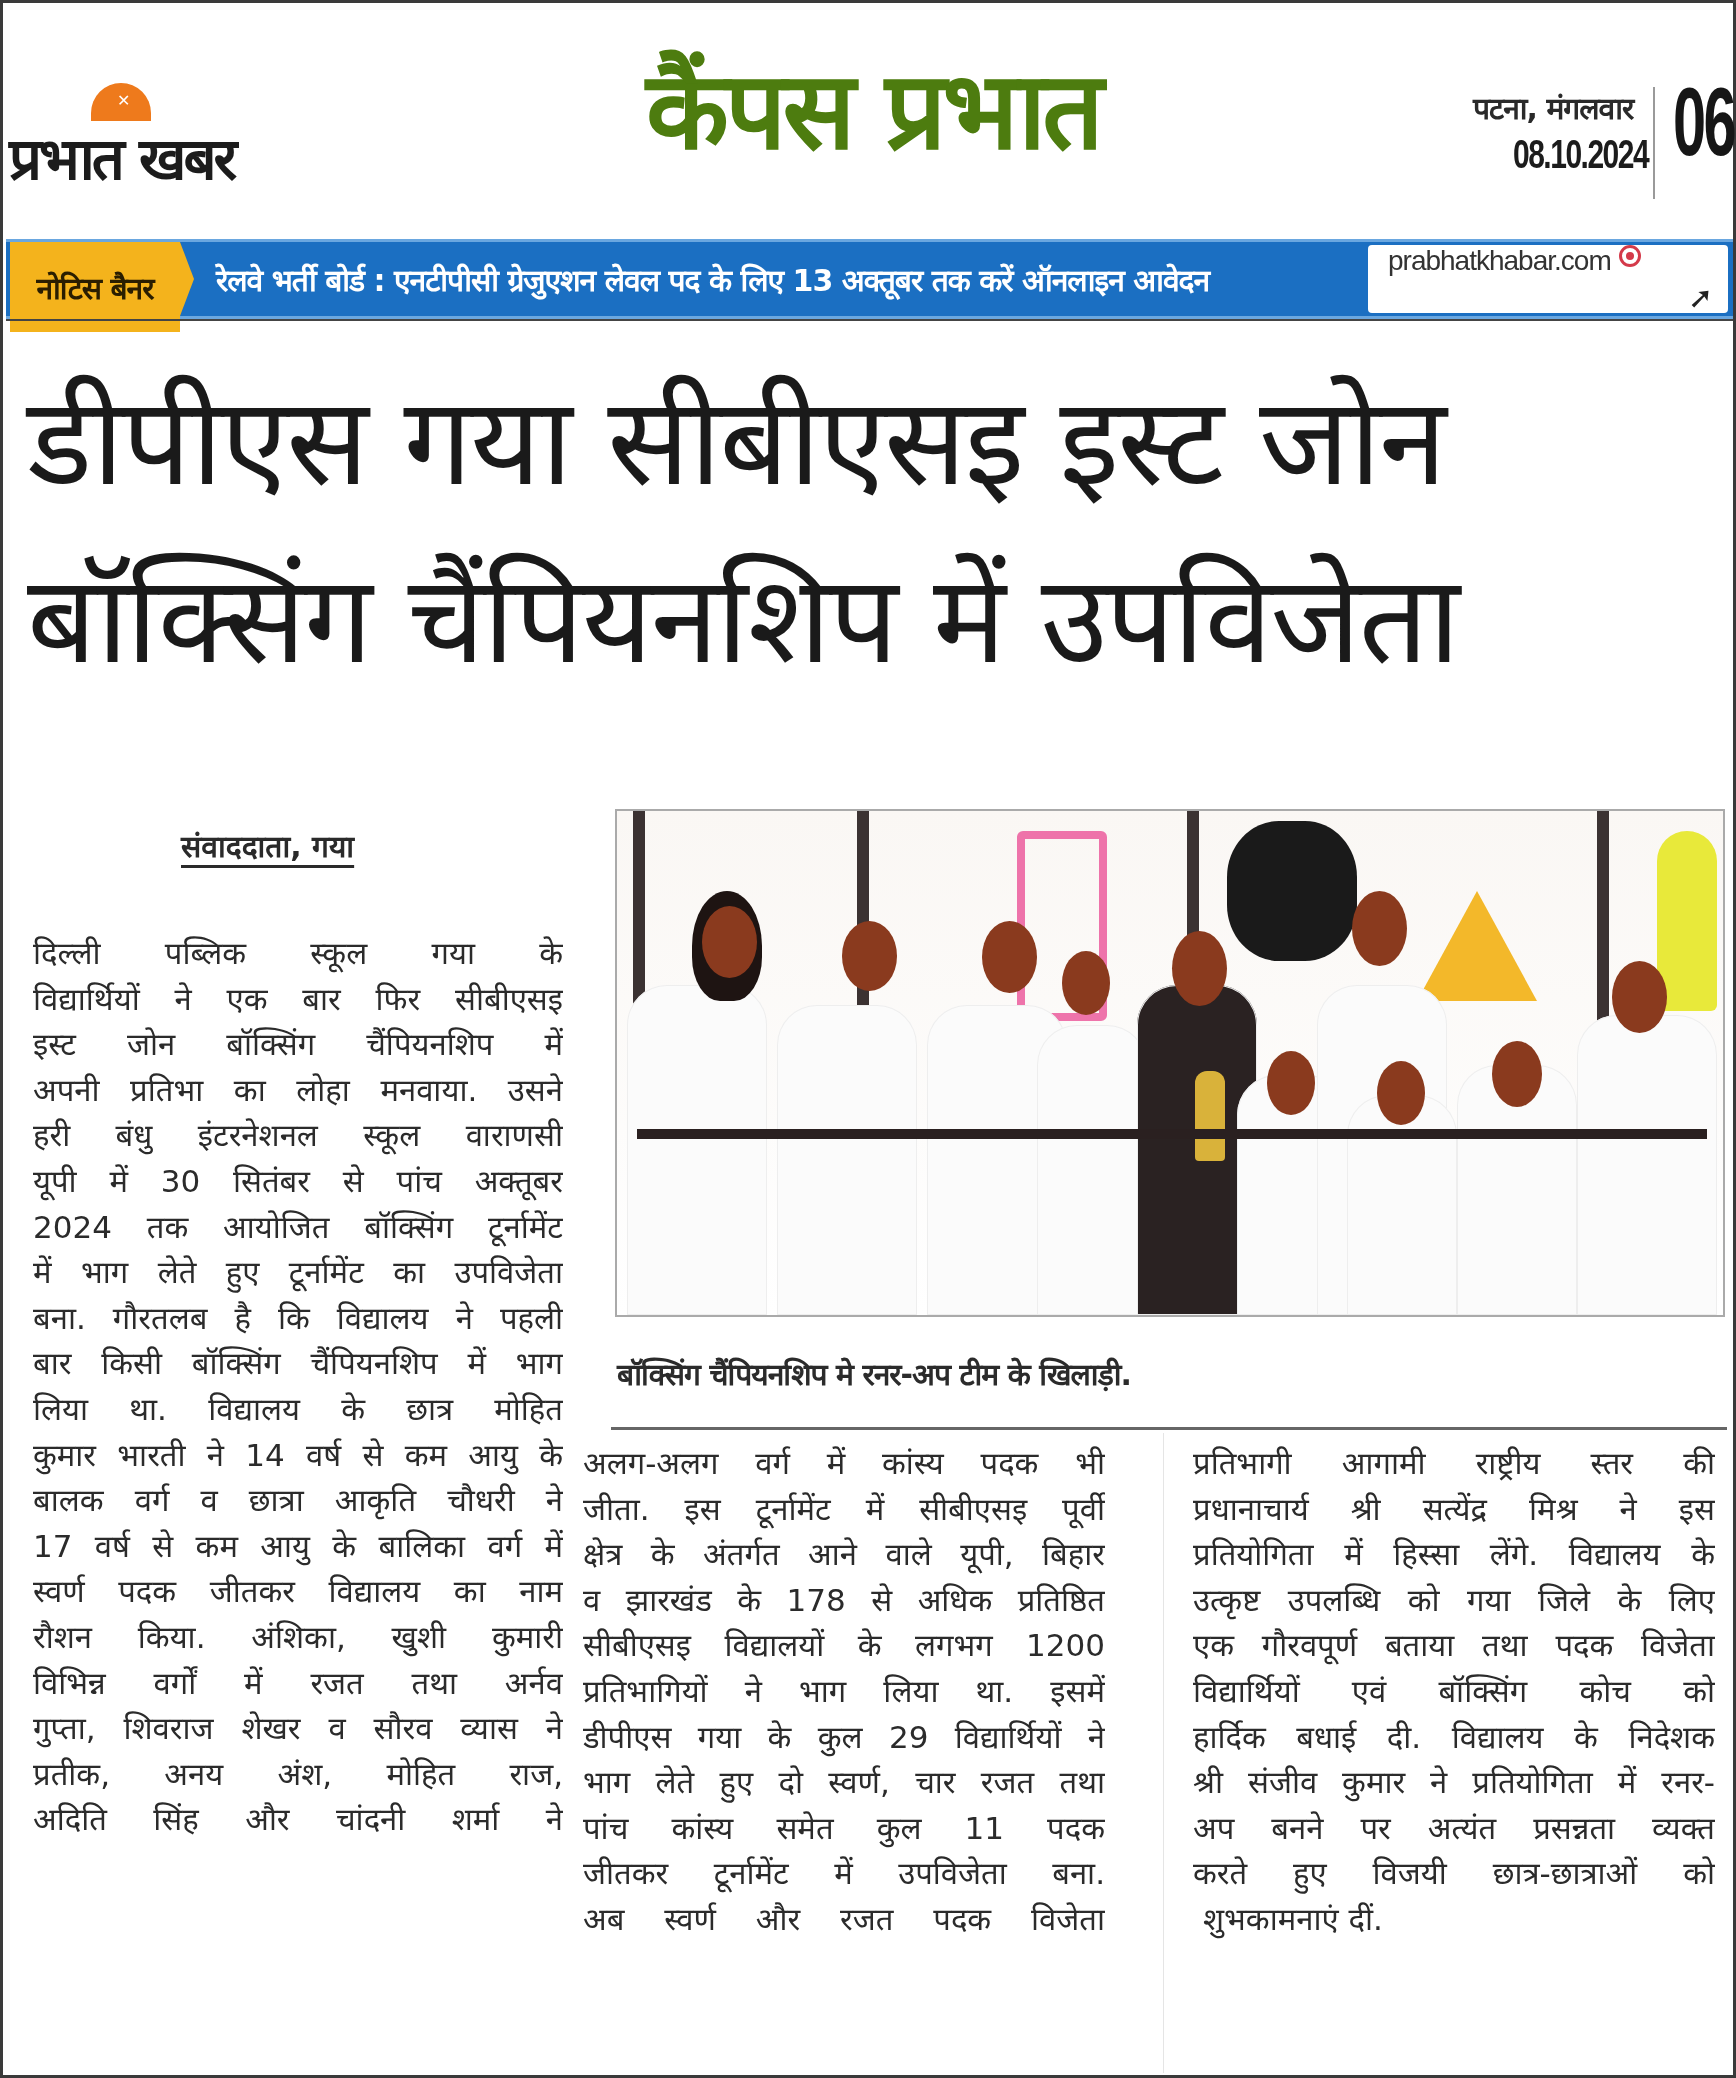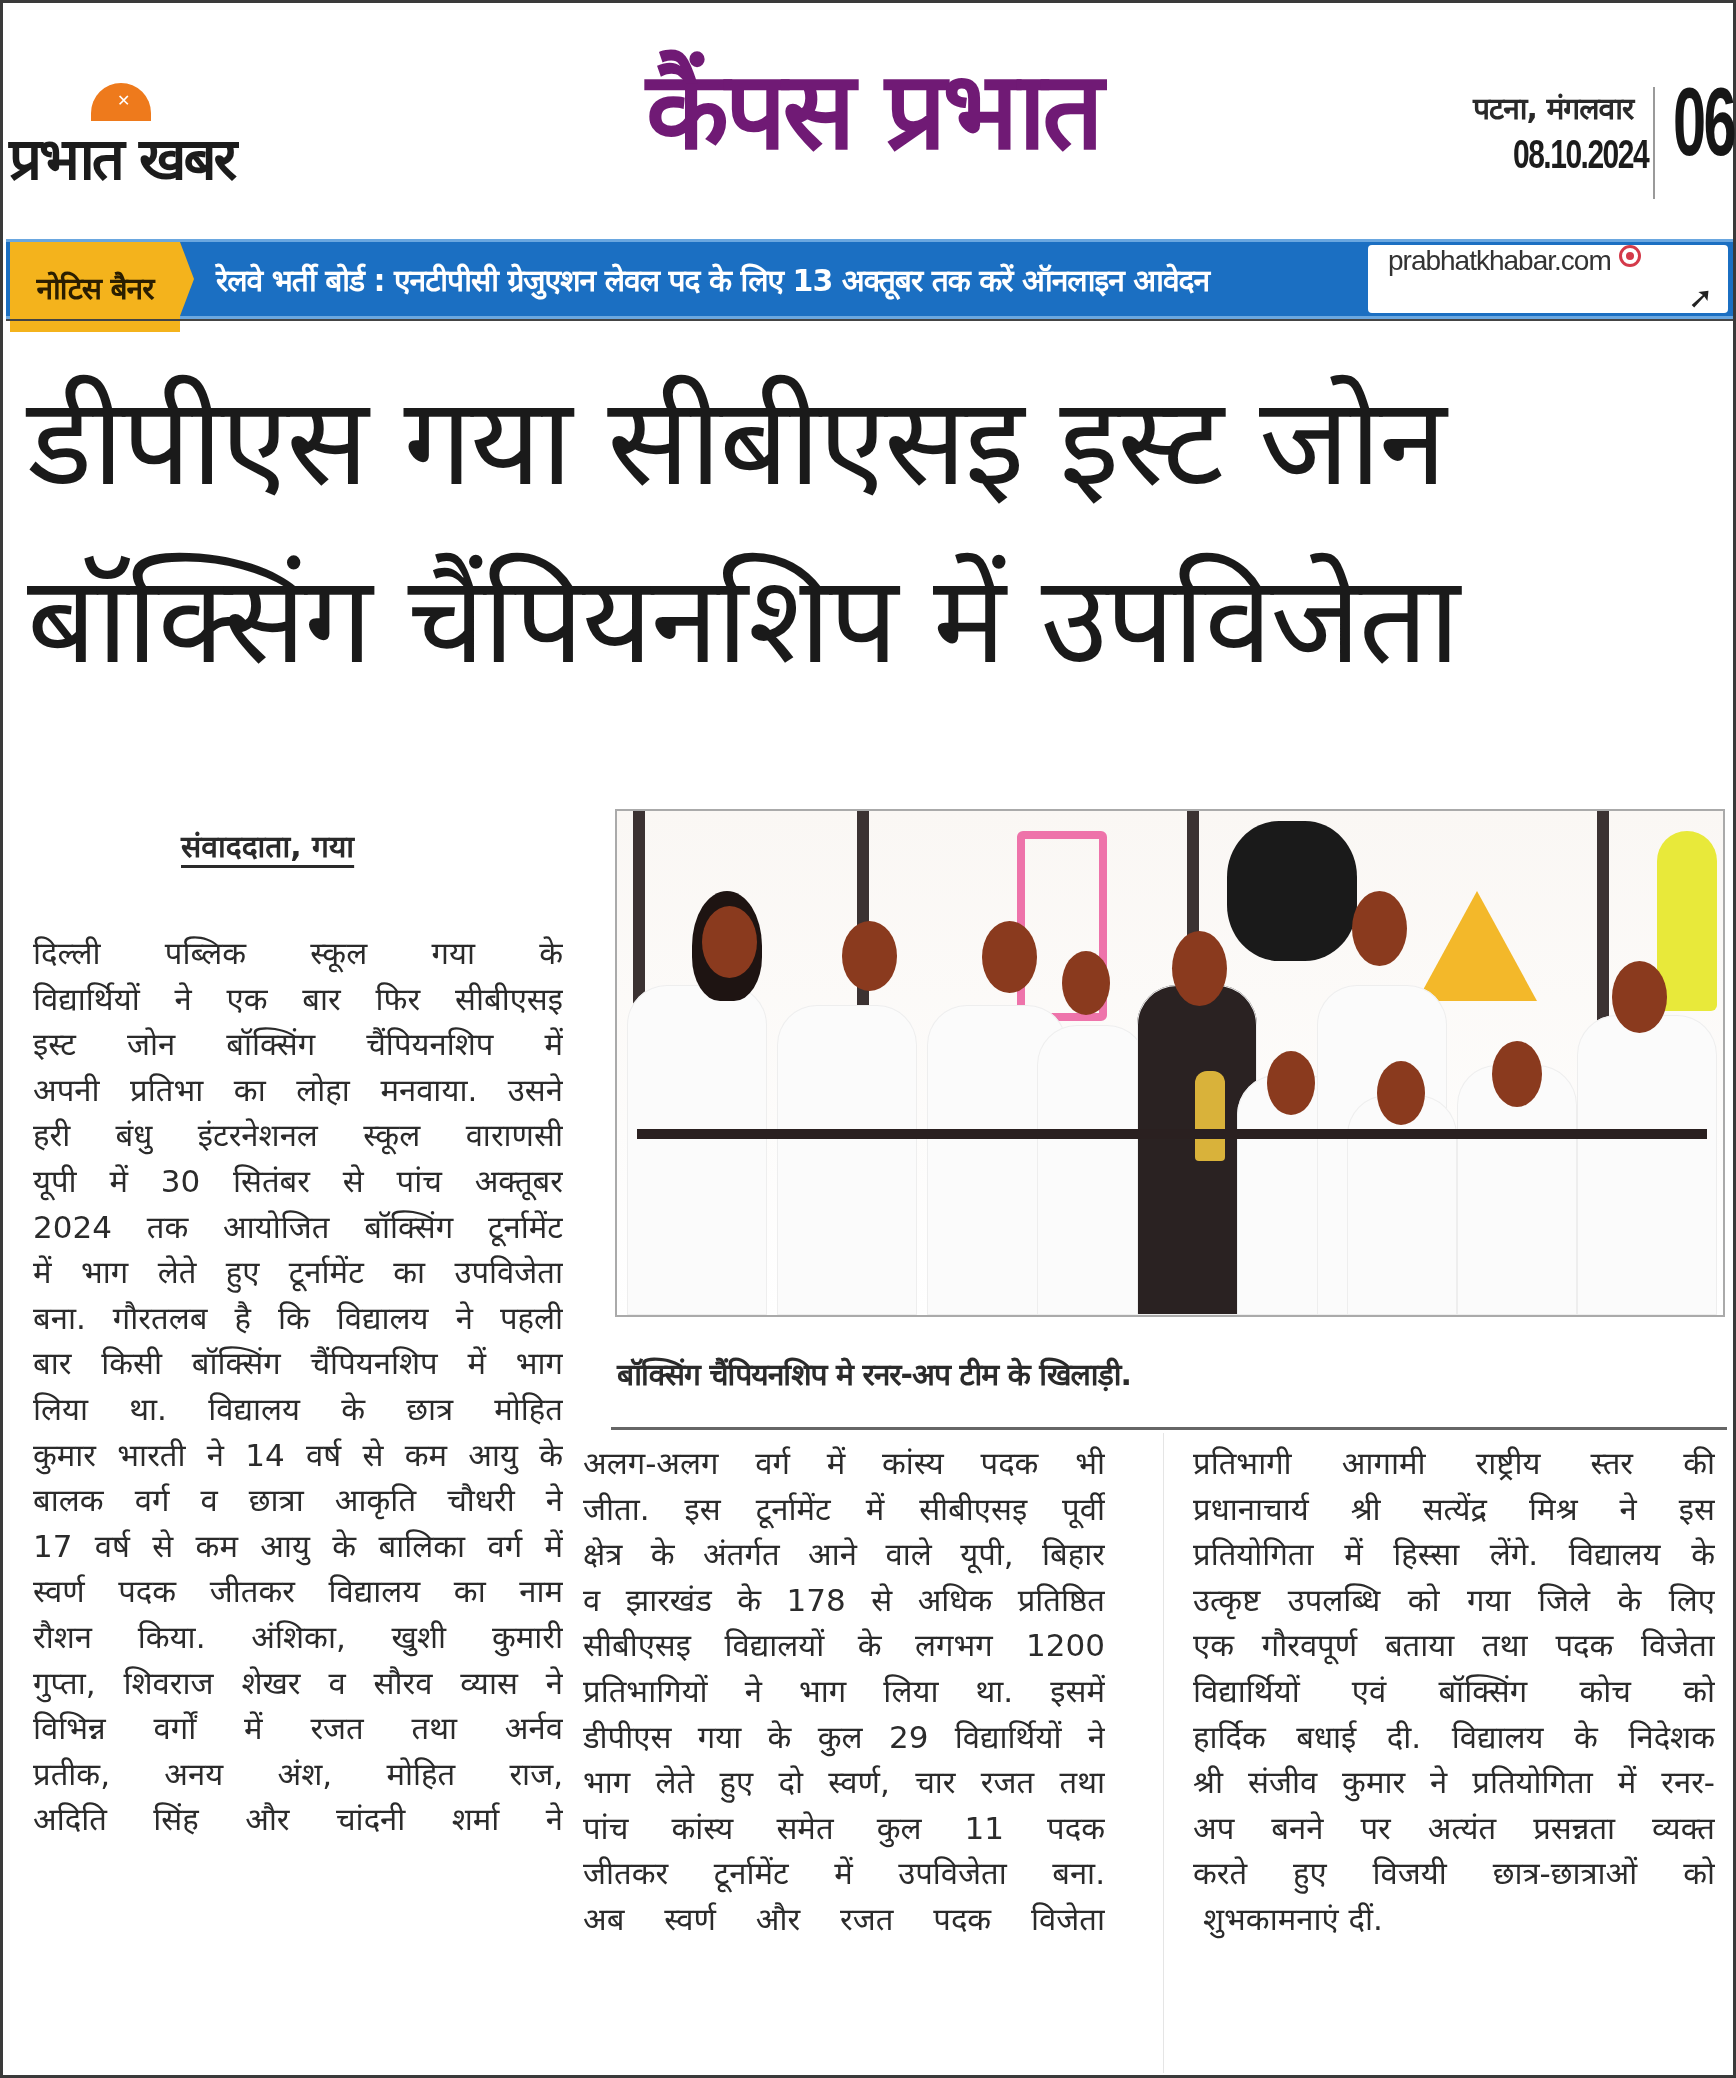--- a/index.html
+++ b/index.html
@@ -6,21 +6,21 @@
   html, body { width: 1736px; height: 2078px; background: #ffffff; overflow: hidden; }
   body { font-family: "DejaVu Sans", sans-serif; color: #1f1f1f; position: relative; }
   .page { position: absolute; left: 0; top: 0; width: 1736px; height: 2078px; border: 3px solid #3a3a3a; background: #fff; }
 
   
   .masthead { position: absolute; left: 0; top: 0; width: 1730px; height: 236px; }
   .logo { position: absolute; left: 6px; top: 80px; width: 220px; height: 110px; }
   .logo-sun { position: absolute; left: 82px; top: 0; width: 60px; height: 38px; background: #ee7a1c; border-radius: 30px 30px 0 0; }
   .logo-bird { position: absolute; left: 108px; top: 8px; color: #fff; font-size: 16px; font-weight: bold; }
   .logo-text { position: absolute; left: 0; top: 34px; font-size: 58px; font-weight: bold; letter-spacing: -3px; color: #1c1c1c; white-space: nowrap; font-family: "DejaVu Sans", sans-serif; }
-  .section-title { position: absolute; left: 640px; top: 38px; width: 460px; text-align: center; font-size: 108px; font-weight: bold; color: #701a75; letter-spacing: -4px; white-space: nowrap; line-height: 140px; }
+  .section-title { position: absolute; left: 640px; top: 38px; width: 460px; text-align: center; font-size: 108px; font-weight: bold; color: #4d7c0f; letter-spacing: -4px; white-space: nowrap; line-height: 140px; }
   .dateline { position: absolute; left: 1470px; top: 84px; width: 160px; text-align: right; }
   .dateline .city { font-size: 30px; font-weight: bold; color: #2a2a2a; letter-spacing: -1px; white-space: nowrap; }
   .dateline .date { font-size: 40px; font-weight: bold; color: #1c1c1c; letter-spacing: -2px; margin-top: 4px; font-family: "Liberation Sans", sans-serif; transform: scaleX(0.75); transform-origin: right; white-space: nowrap; }
   .vsep { position: absolute; left: 1650px; top: 84px; width: 2px; height: 112px; background: #9a9a9a; }
   .page-num { position: absolute; left: 1670px; top: 64px; font-size: 96px; font-weight: bold; color: #161616; font-family: "Liberation Sans", sans-serif; transform: scaleX(0.62); transform-origin: left; letter-spacing: -4px; }
 
   
   .notice { position: absolute; left: 3px; top: 236px; width: 1727px; height: 80px; background: #1b6fc2; border-top: 3px solid #6aa7e0; border-bottom: 3px solid #6aa7e0; }
   .notice-label { position: absolute; left: 4px; top: 0; height: 90px; width: 170px; background: #f4b31c; display: flex; align-items: center; justify-content: center; font-size: 30px; font-weight: bold; color: #2a1e00; letter-spacing: -1px; white-space: nowrap; }
   .notice-arrow { position: absolute; left: 174px; top: 0; width: 0; height: 0; border-top: 37px solid transparent; border-bottom: 37px solid transparent; border-left: 14px solid #f4b31c; }
@@ -112,22 +112,22 @@
     <span class="ln">2024 तक आयोजित बॉक्सिंग टूर्नामेंट</span>
     <span class="ln">में भाग लेते हुए टूर्नामेंट का उपविजेता</span>
     <span class="ln">बना. गौरतलब है कि विद्यालय ने पहली</span>
     <span class="ln">बार किसी बॉक्सिंग चैंपियनशिप में भाग</span>
     <span class="ln">लिया था. विद्यालय के छात्र मोहित</span>
     <span class="ln">कुमार भारती ने 14 वर्ष से कम आयु के</span>
     <span class="ln">बालक वर्ग व छात्रा आकृति चौधरी ने</span>
     <span class="ln">17 वर्ष से कम आयु के बालिका वर्ग में</span>
     <span class="ln">स्वर्ण पदक जीतकर विद्यालय का नाम</span>
     <span class="ln">रौशन किया. अंशिका, खुशी कुमारी</span>
+    <span class="ln">विभिन्न वर्गों में रजत तथा अर्नव</span>
     <span class="ln">गुप्ता, शिवराज शेखर व सौरव व्यास ने</span>
-    <span class="ln">विभिन्न वर्गों में रजत तथा अर्नव</span>
     <span class="ln">प्रतीक, अनय अंश, मोहित राज,</span>
     <span class="ln">अदिति सिंह और चांदनी शर्मा ने</span>
   </div>
 
   <div class="photo">
     <div class="wall"></div>
     <div class="panel" style="left:16px;"></div>
     <div class="panel" style="left:240px;"></div>
     <div class="panel" style="left:570px;"></div>
     <div class="panel" style="left:980px;"></div>

